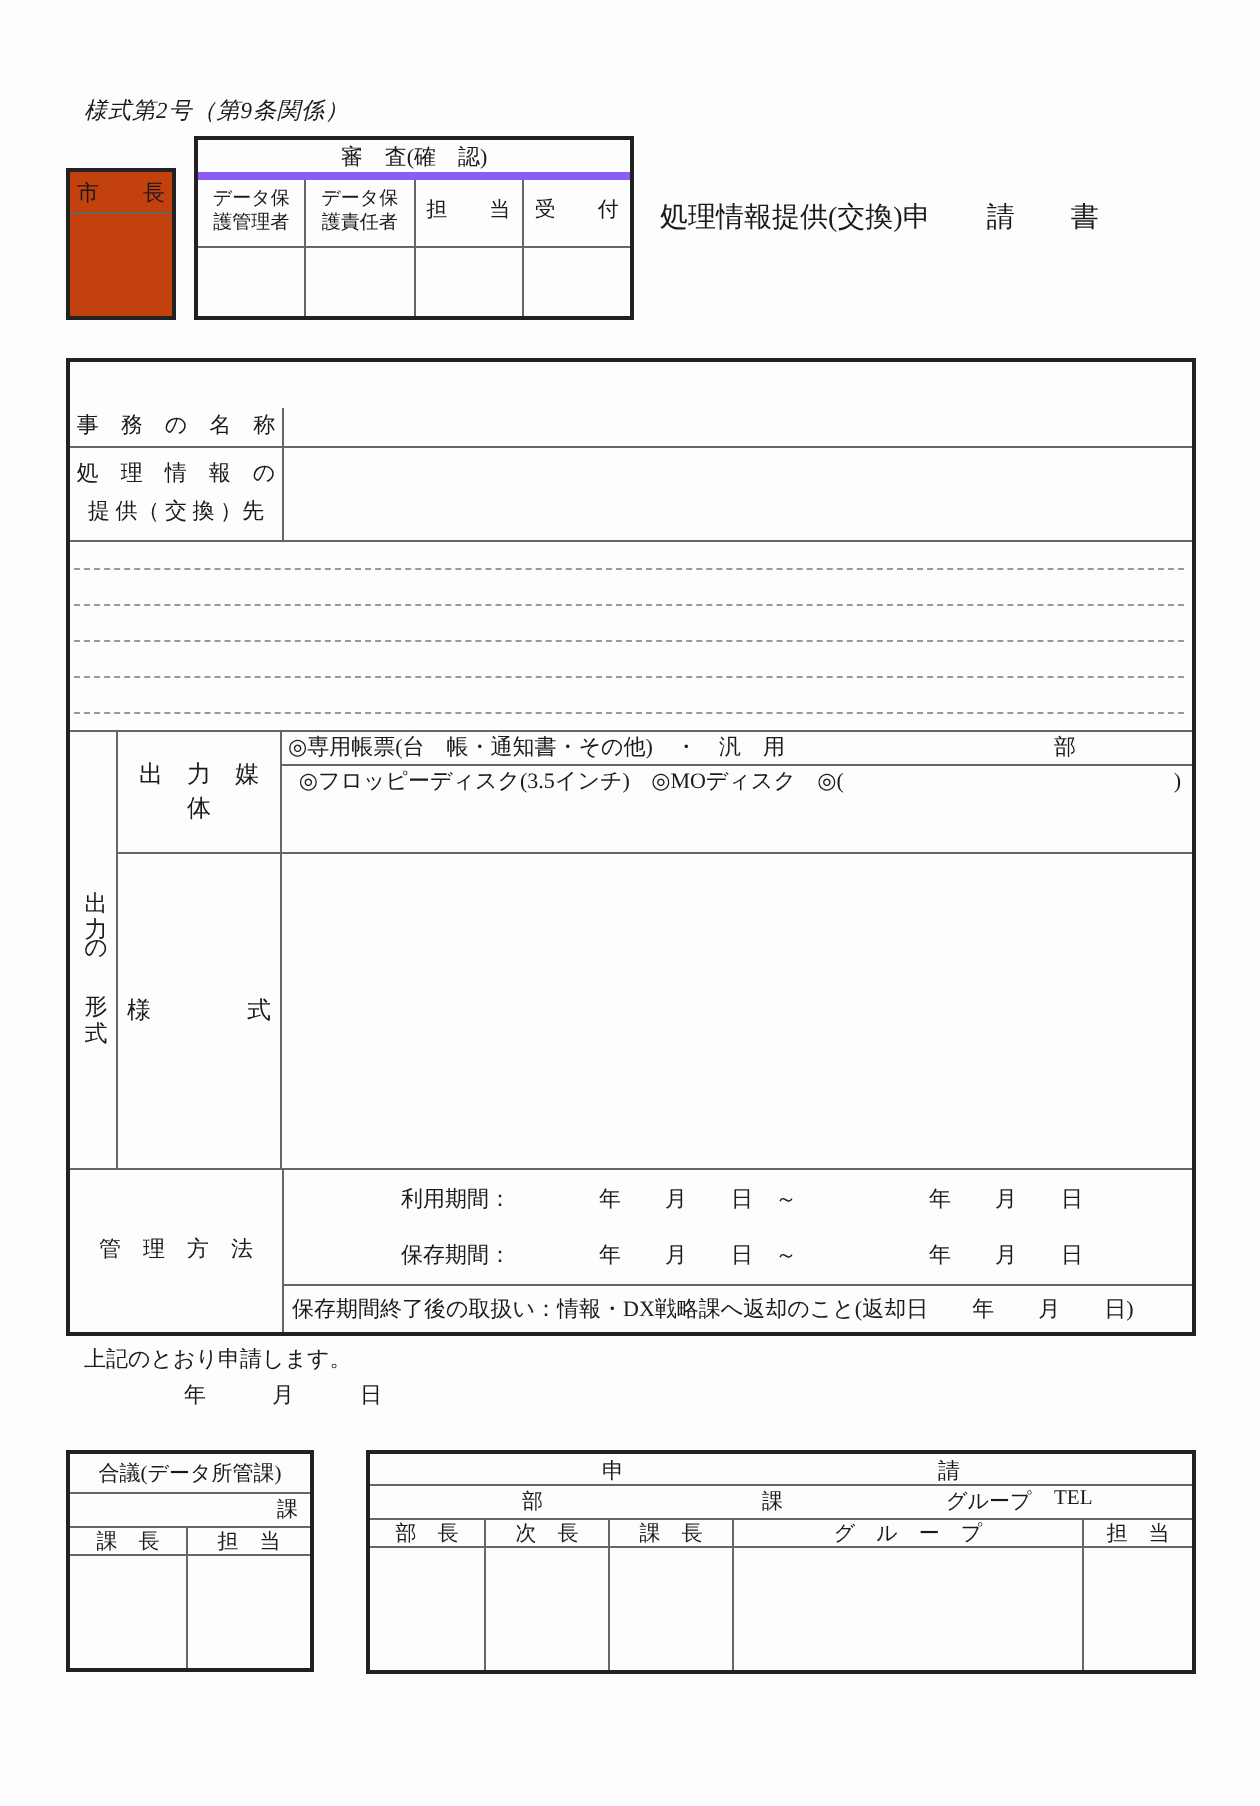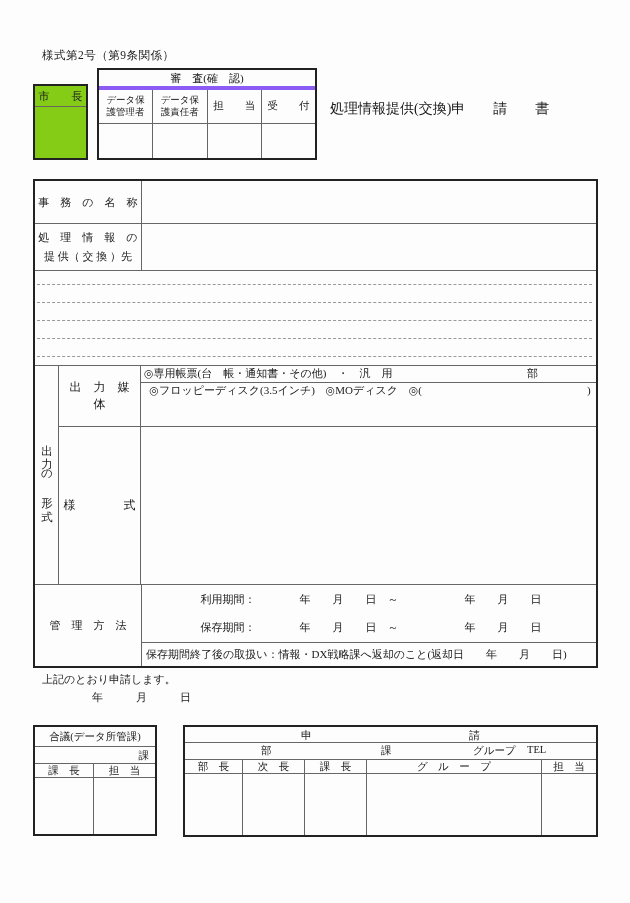--- a/index.html
+++ b/index.html
@@ -9,42 +9,42 @@
     background:#fdfdfd;
     font-family:"Liberation Serif","DejaVu Serif",serif;
     color:#1a1a1a;
     overflow:hidden;
   }
   .abs { position:absolute; }
   .preline { white-space:pre-line; }
   .ctr { display:flex; align-items:center; justify-content:center; text-align:center; }
 
   
-  .form-label { left:42px; top:48px; font-size:11.5px; letter-spacing:.5px; }
+  .form-label { left:42px; top:48px; font-size:11.5px; letter-spacing:.5px;font-style:italic; }
   .doc-title  { left:330px; top:100px; font-size:14px; }
 
-  .mayor-box { left:33px; top:84px; width:55px; height:76px; border:2px solid #222; display:flex; flex-direction:column; background:#84cc16; }
+  .mayor-box { left:33px; top:84px; width:55px; height:76px; border:2px solid #222; display:flex; flex-direction:column; background:#c2410c; }
   .mayor-box .hd { height:21px; border-bottom:1px solid #666; font-size:11px; }
   .mayor-box .bd { flex:1; }
 
   .review-table { left:97px; top:68px; width:220px; height:92px; border:2px solid #222; display:flex; flex-direction:column; background:#fdfdfd; }
   .review-table .ttl { height:20px; border-bottom:4px solid #8b5cf6; font-size:11px; }
   .review-table .cols { display:flex; }
   .review-table .hrow { height:34px; border-bottom:1px solid #666; }
   .review-table .brow { flex:1; }
   .review-table .cell { flex:1 1 0; border-right:1px solid #666; font-size:9.5px; line-height:1.2; }
   .review-table .cell:last-child { border-right:none; }
   .review-table .one { font-size:10.5px; }
 
   
   .main-table { left:33px; top:179px; width:565px; height:489px; border:2px solid #222; display:flex; flex-direction:column; background:#fdfdfd; }
   .mrow { display:flex; border-bottom:1px solid #666; }
   .mrow:last-child { border-bottom:none; }
   .lbl { width:107px; border-right:1px solid #666; font-size:11px; line-height:1.7; }
-  .r1 { height:43px; } .r2 { height:47px; } .r3 { height:95px; } .r4 { height:220px; } .r5 { height:81px; }
+  .r1 { height:43px;align-items:flex-end; } .r2 { height:47px; } .r3 { height:95px; } .r4 { height:220px; } .r5 { height:81px; }
   .content { flex:1; position:relative; }
   .dashline { position:absolute; left:2px; right:4px; border-top:1px dashed #999; }
 
   
   .vcol { width:24px; border-right:1px solid #666; display:flex; align-items:center; justify-content:center; }
   .vtext { writing-mode:vertical-rl; text-orientation:upright; letter-spacing:13px; font-size:11.5px; }
   .osub { flex:1; display:flex; flex-direction:column; }
   .media-row { display:flex; height:61px; border-bottom:1px solid #666; }
   .format-row { display:flex; flex:1; }
   .lbl2 { width:82px; border-right:1px solid #666; font-size:12px; }

